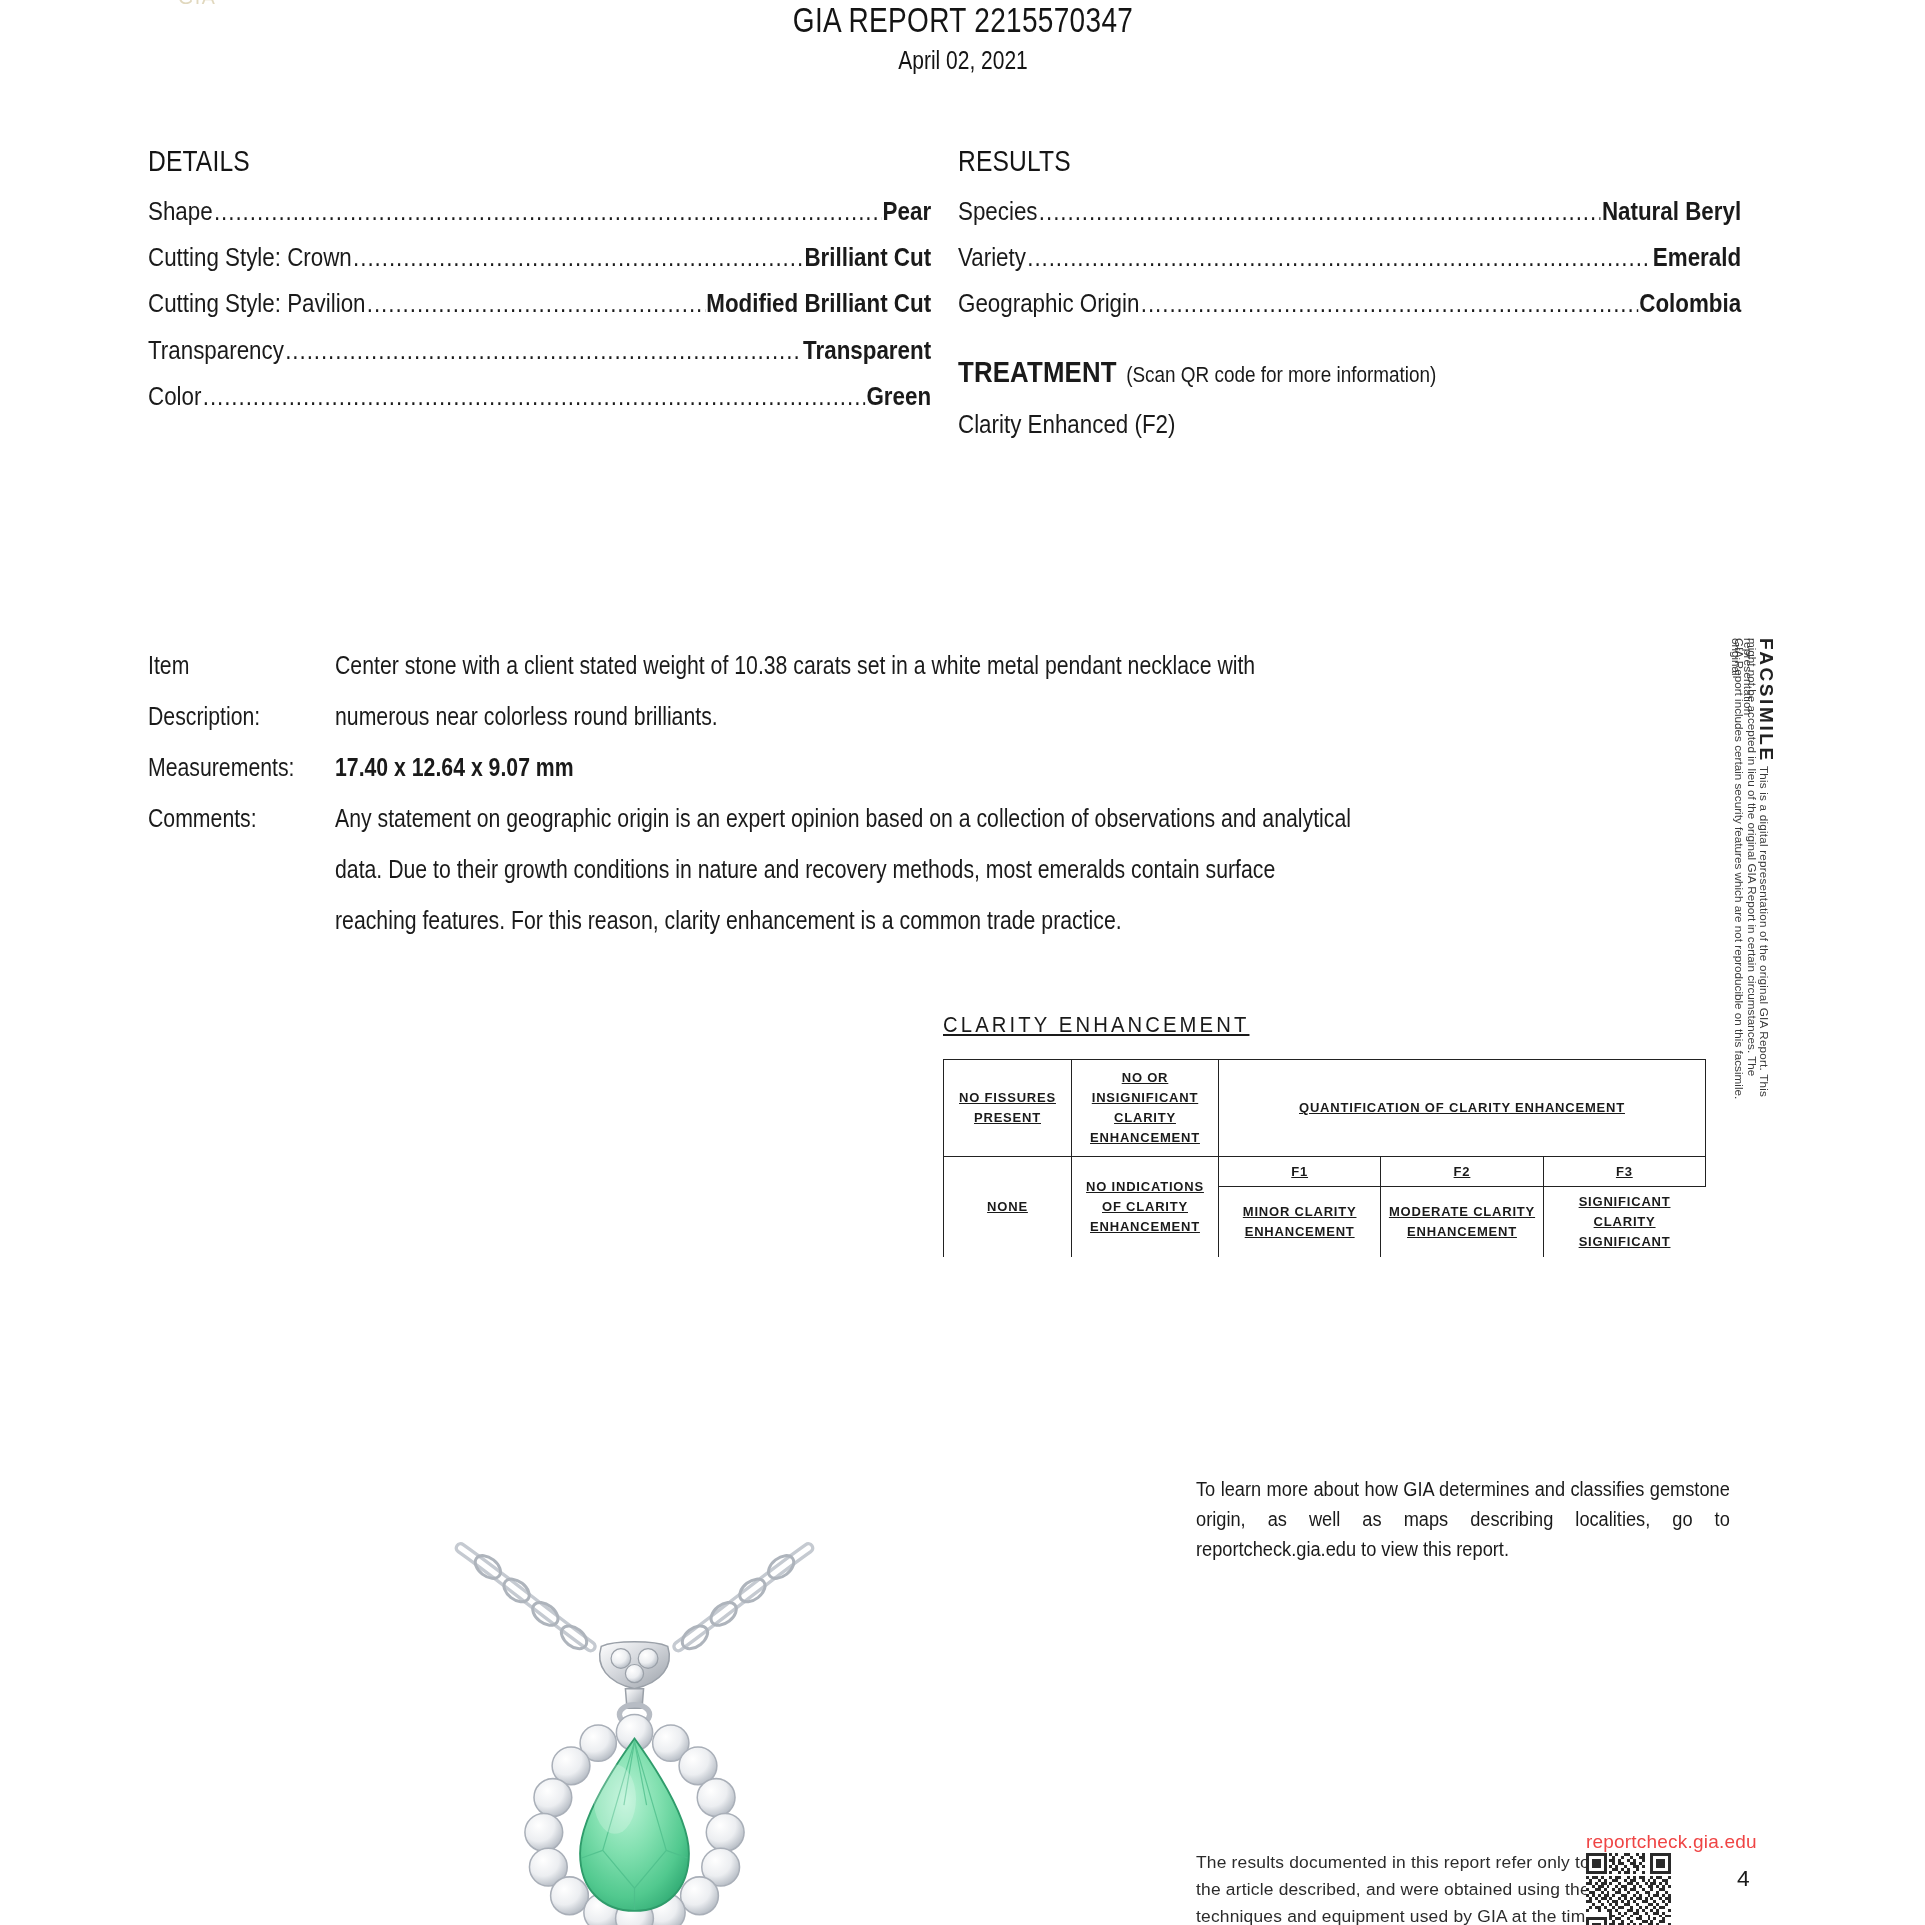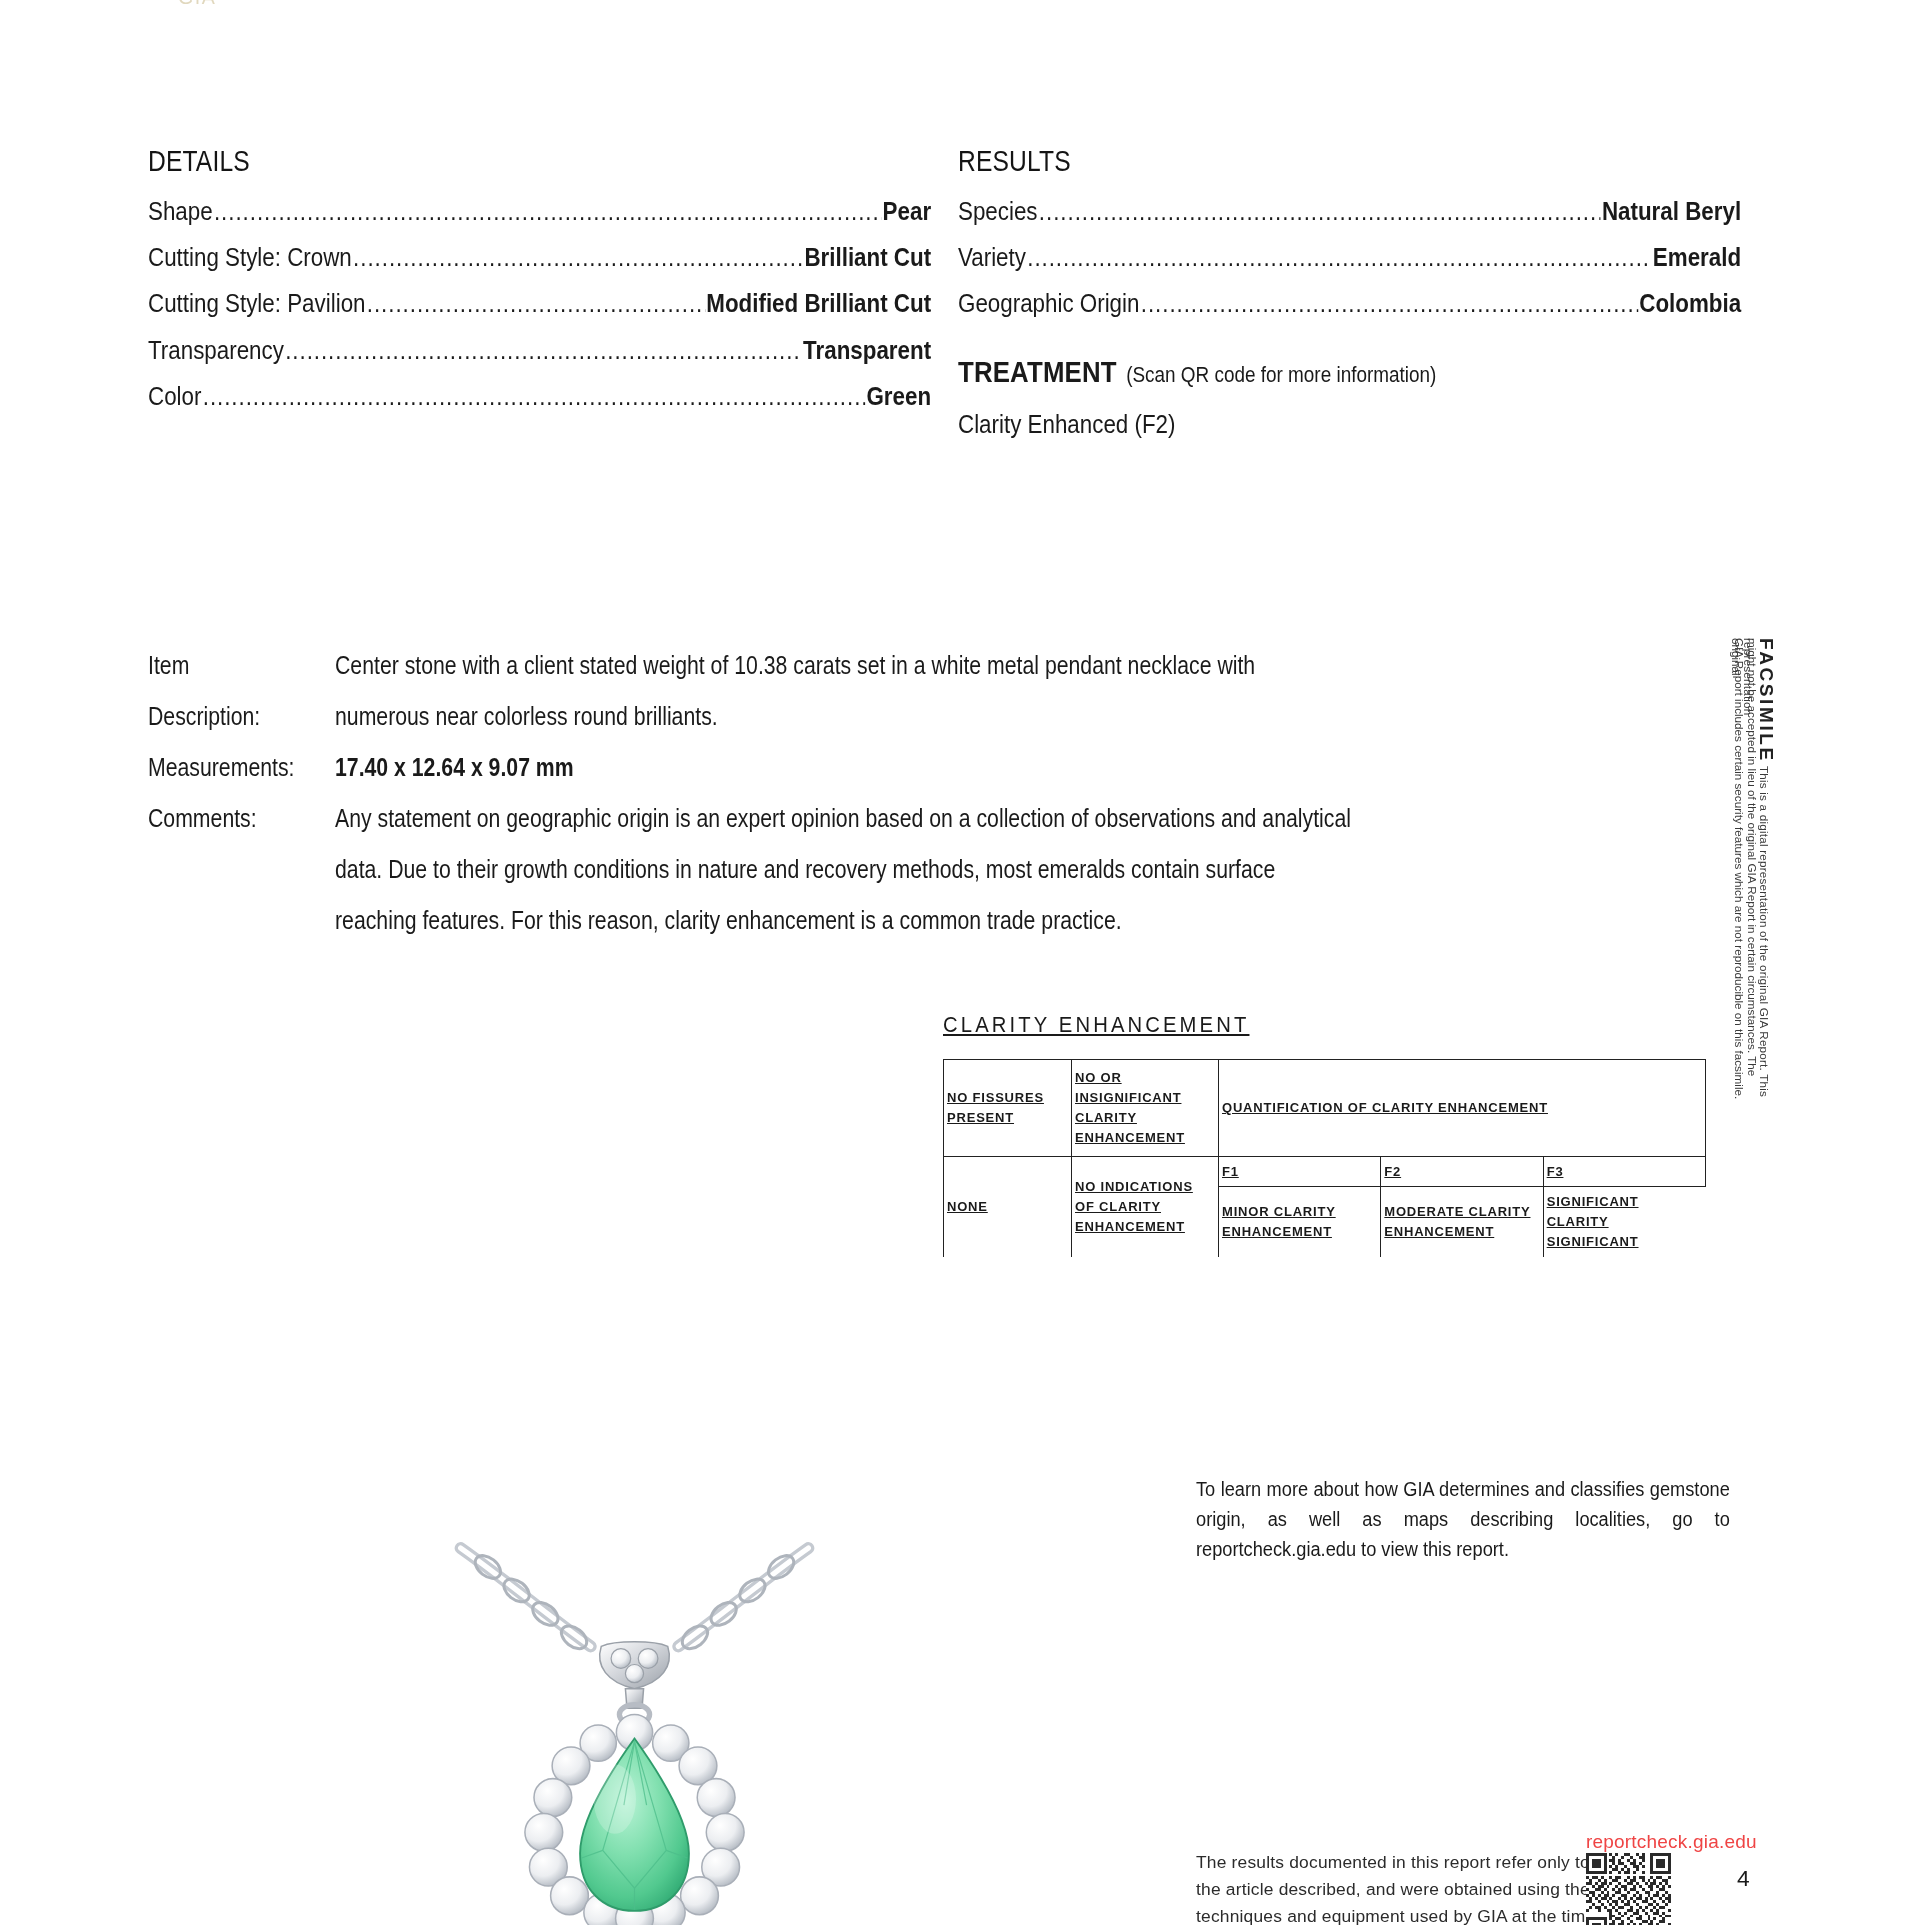--- a/index.html
+++ b/index.html
@@ -80,21 +80,21 @@
 
   
   .ce-wrap { position: absolute; left: 943px; top: 1012px; width: 770px; text-decoration: underline; }
   .ce-title {
     font-size: 22px; letter-spacing: 3.4px; font-weight: 400;
     transform: scaleX(.92); transform-origin: left top;
     margin-bottom: 21px;
   }
   .ce-table { width: 763px; border-collapse: collapse; table-layout: fixed; }
   .ce-table td {
-    text-align: left; vertical-align: middle;
+    text-align: center; vertical-align: middle;
     font-size: 13px; letter-spacing: 0.8px; line-height: 1.55;
     font-weight: 700; padding: 4.5px 3px; color: #1a1a1a;
   }
   .bt { border-top: 1.5px solid #222; }
   .bb { border-bottom: 1.5px solid #222; }
   .bl { border-left: 1.5px solid #222; }
   .br { border-right: 1.5px solid #222; }
   .ce-none { font-size: 26px; font-weight: 400; letter-spacing: 1.5px; }
   .ce-f    { font-size: 26px; font-weight: 400; letter-spacing: 0.8px; }
   .ce-quant { font-size: 13.6px; letter-spacing: 1.7px; }
@@ -149,20 +149,24 @@
     font-size: 22.7px; color: #1a1a1a;
   }
 </style>
 </head>
 <body>
 
 <div class="page">
 
   <div class="logo-stub">GIA</div>
 
+  <div class="hdr">
+    <div class="hdr-title">GIA REPORT 2215570347</div>
+    <div class="hdr-date">April 02, 2021</div>
+  </div>
 
   <div class="col col-left">
     <div class="sec-head">DETAILS</div>
 
     <div class="dotrow">
       <span class="lbl">Shape</span>
       <span class="lead">......................................................................................................................................</span>
       <span class="val">Pear</span>
     </div>
 

